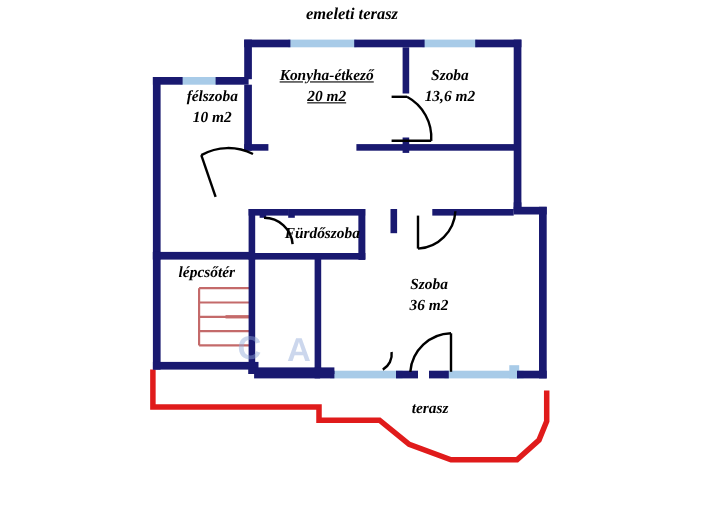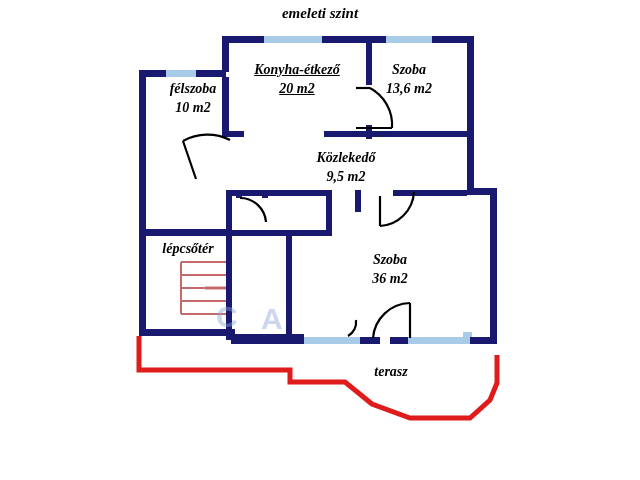--- a/index.html
+++ b/index.html
@@ -59,21 +59,21 @@
     color: #8fa8d8;
     opacity: 0.45;
     user-select: none;
   }
 </style>
 </head>
 <body>
 
 <div id="plan-page">
 
-  <div class="title-text" id="page-title">emeleti szint</div>
+  <div class="title-text" id="page-title">emeleti terasz</div>
 
   <svg id="floorplan-svg" viewBox="0 0 640 480">
 
     <g>
       <polyline points="139,336 139,370 290,370 290,382 330,382 345,382 372,404 410,418 470,418 490,400 497,383 497,355" fill="none" stroke="#e01b1b" stroke-width="5" stroke-linejoin="miter" stroke-linecap="butt"></polyline>
     </g>
 
     <g>
       <line x1="181" y1="262" x2="229" y2="262" stroke="#c46a6a" stroke-width="2"></line>
       <line x1="181" y1="275" x2="229" y2="275" stroke="#c46a6a" stroke-width="2"></line>
@@ -200,26 +200,23 @@
   <div class="room-label" style="left:297px; top:60px;text-decoration:underline;">
     <div class="room-name">Konyha-étkező</div>
     <div class="room-area">20 m2</div>
   </div>
 
   <div class="room-label" style="left:409px; top:60px;">
     <div class="room-name">Szoba</div>
     <div class="room-area">13,6 m2</div>
   </div>
 
-  <div class="room-label" style="left:346px; top:148px;">
-    <div class="room-name">Közlekedő</div>
-    <div class="room-area">9,5 m2</div>
-  </div>
 
   <div class="room-label" style="left:293px; top:203px;">
+    <div class="room-name">Fürdőszoba</div>
   </div>
 
   <div class="room-label" style="left:390px; top:250px;">
     <div class="room-name">Szoba</div>
     <div class="room-area">36 m2</div>
   </div>
 
   <div class="room-label" style="left:188px; top:239px;">
     <div class="room-name">lépcsőtér</div>
   </div>

